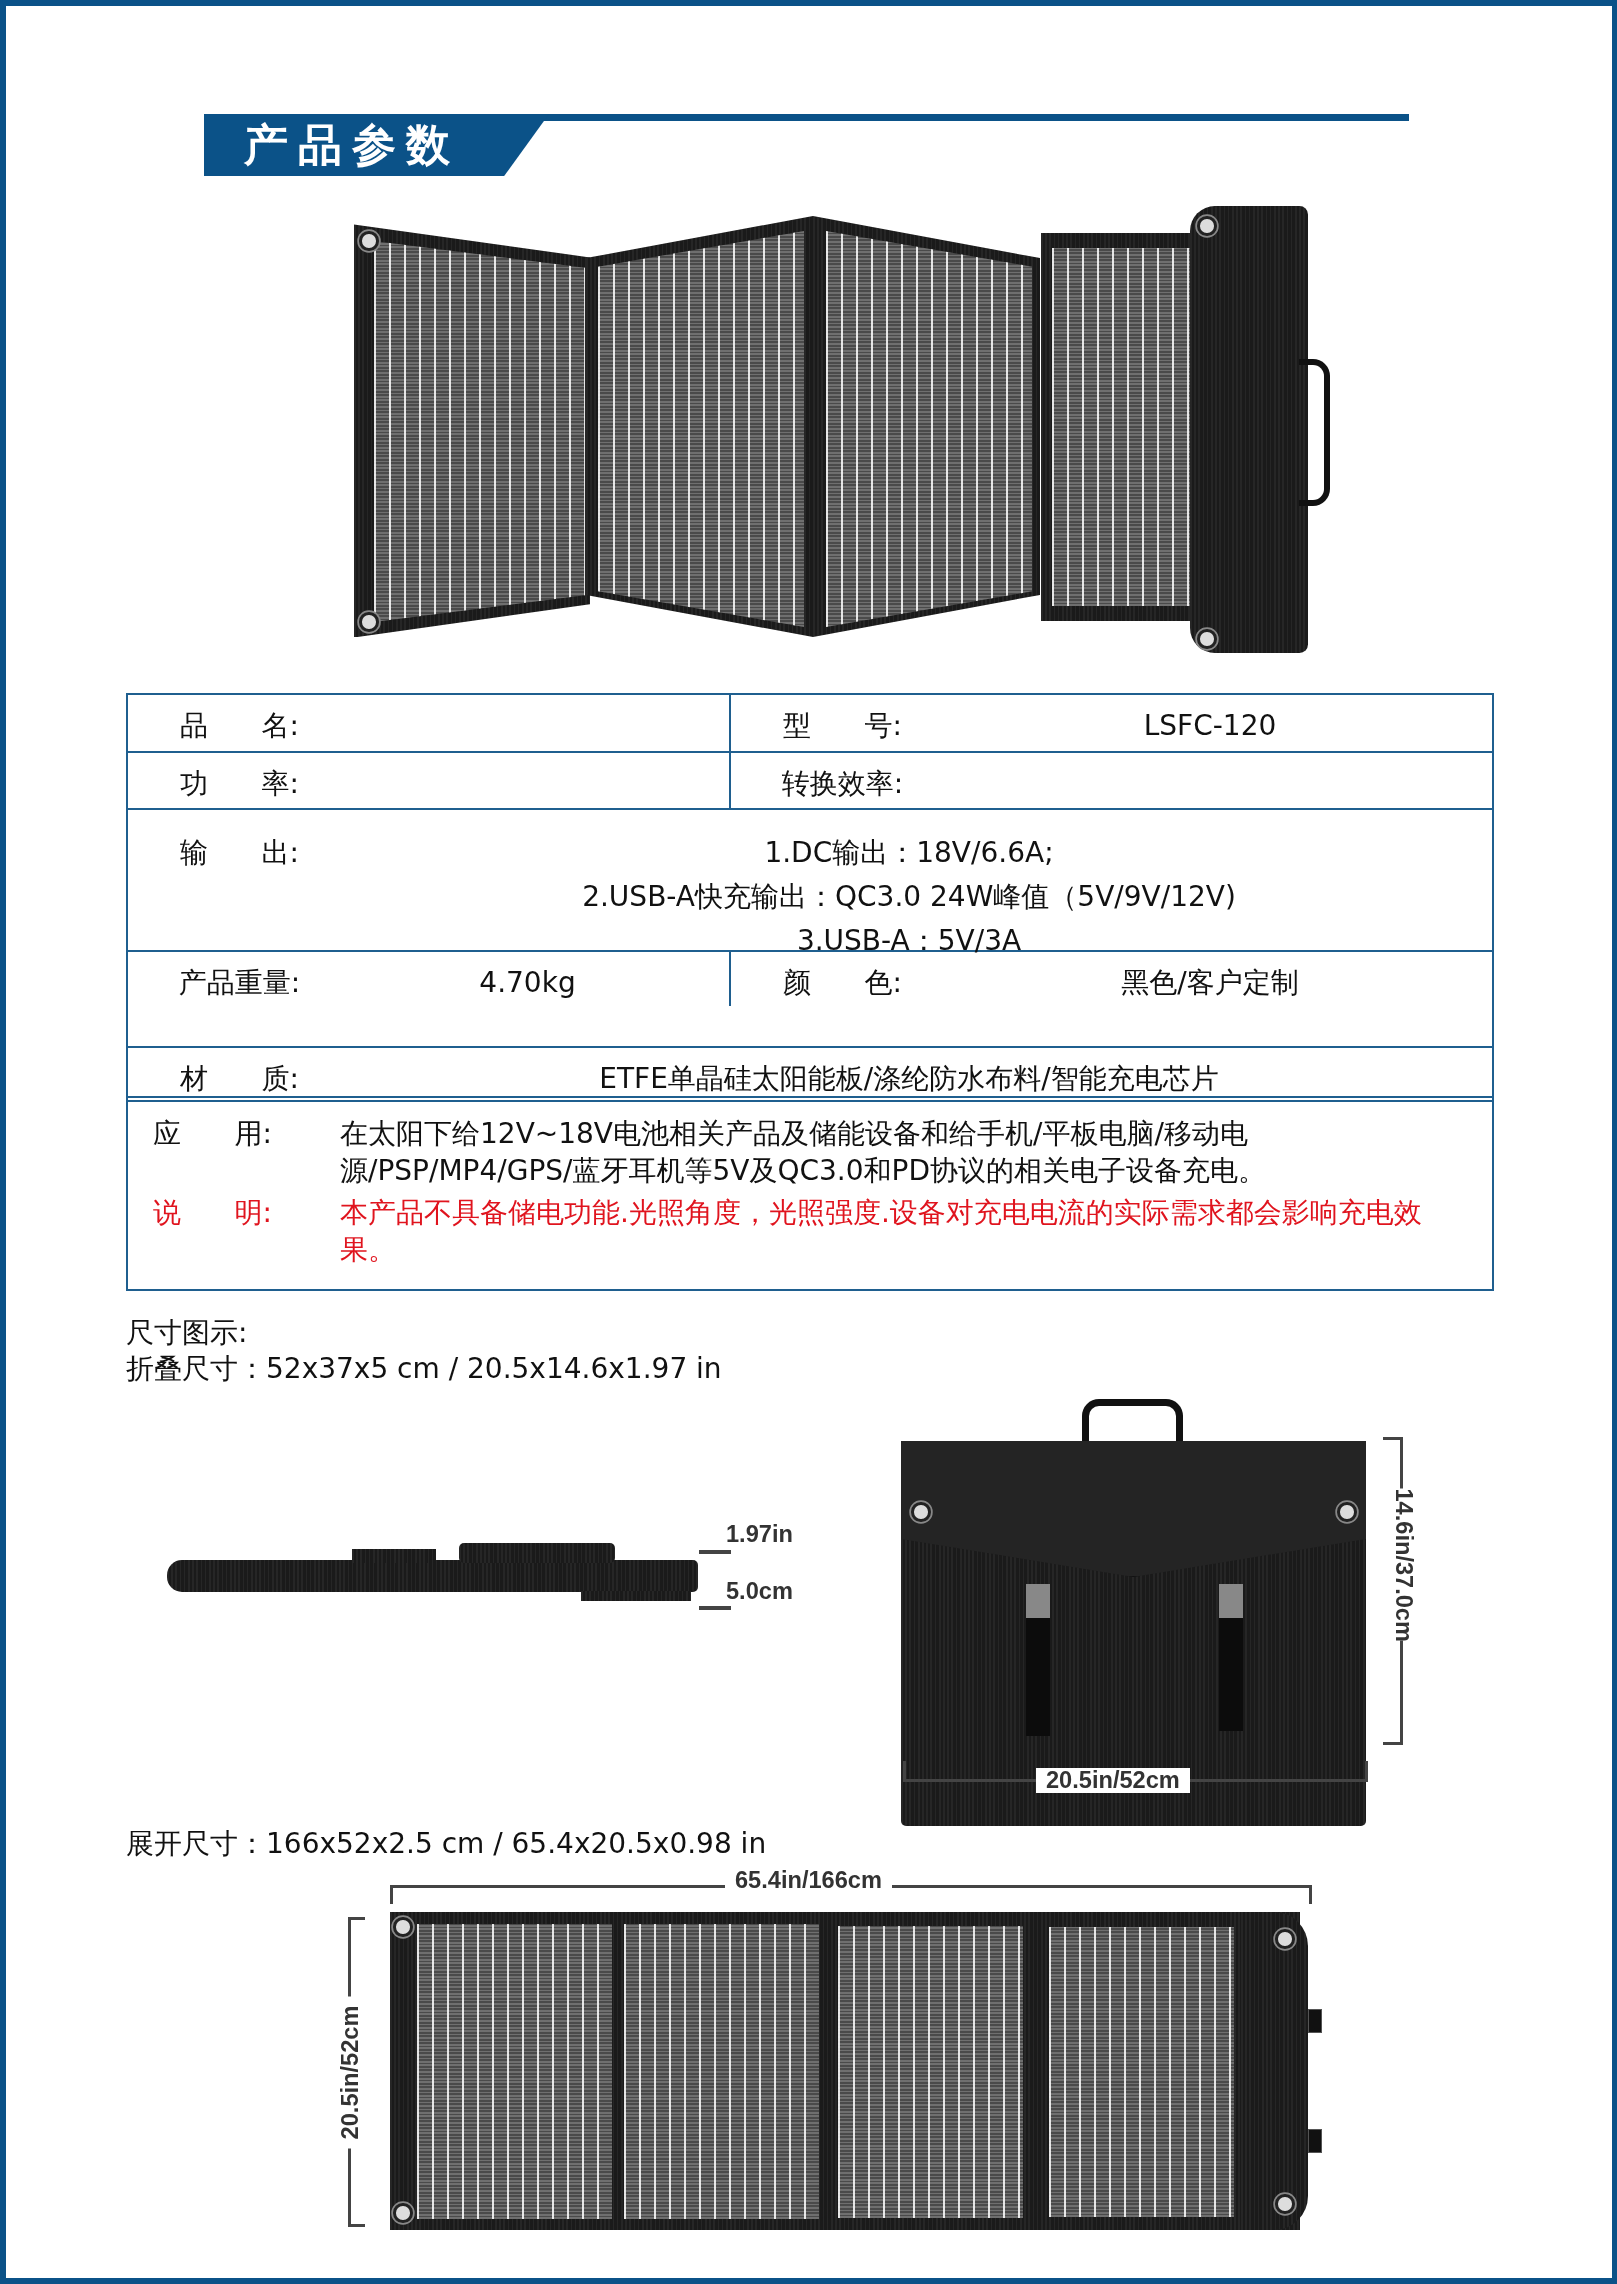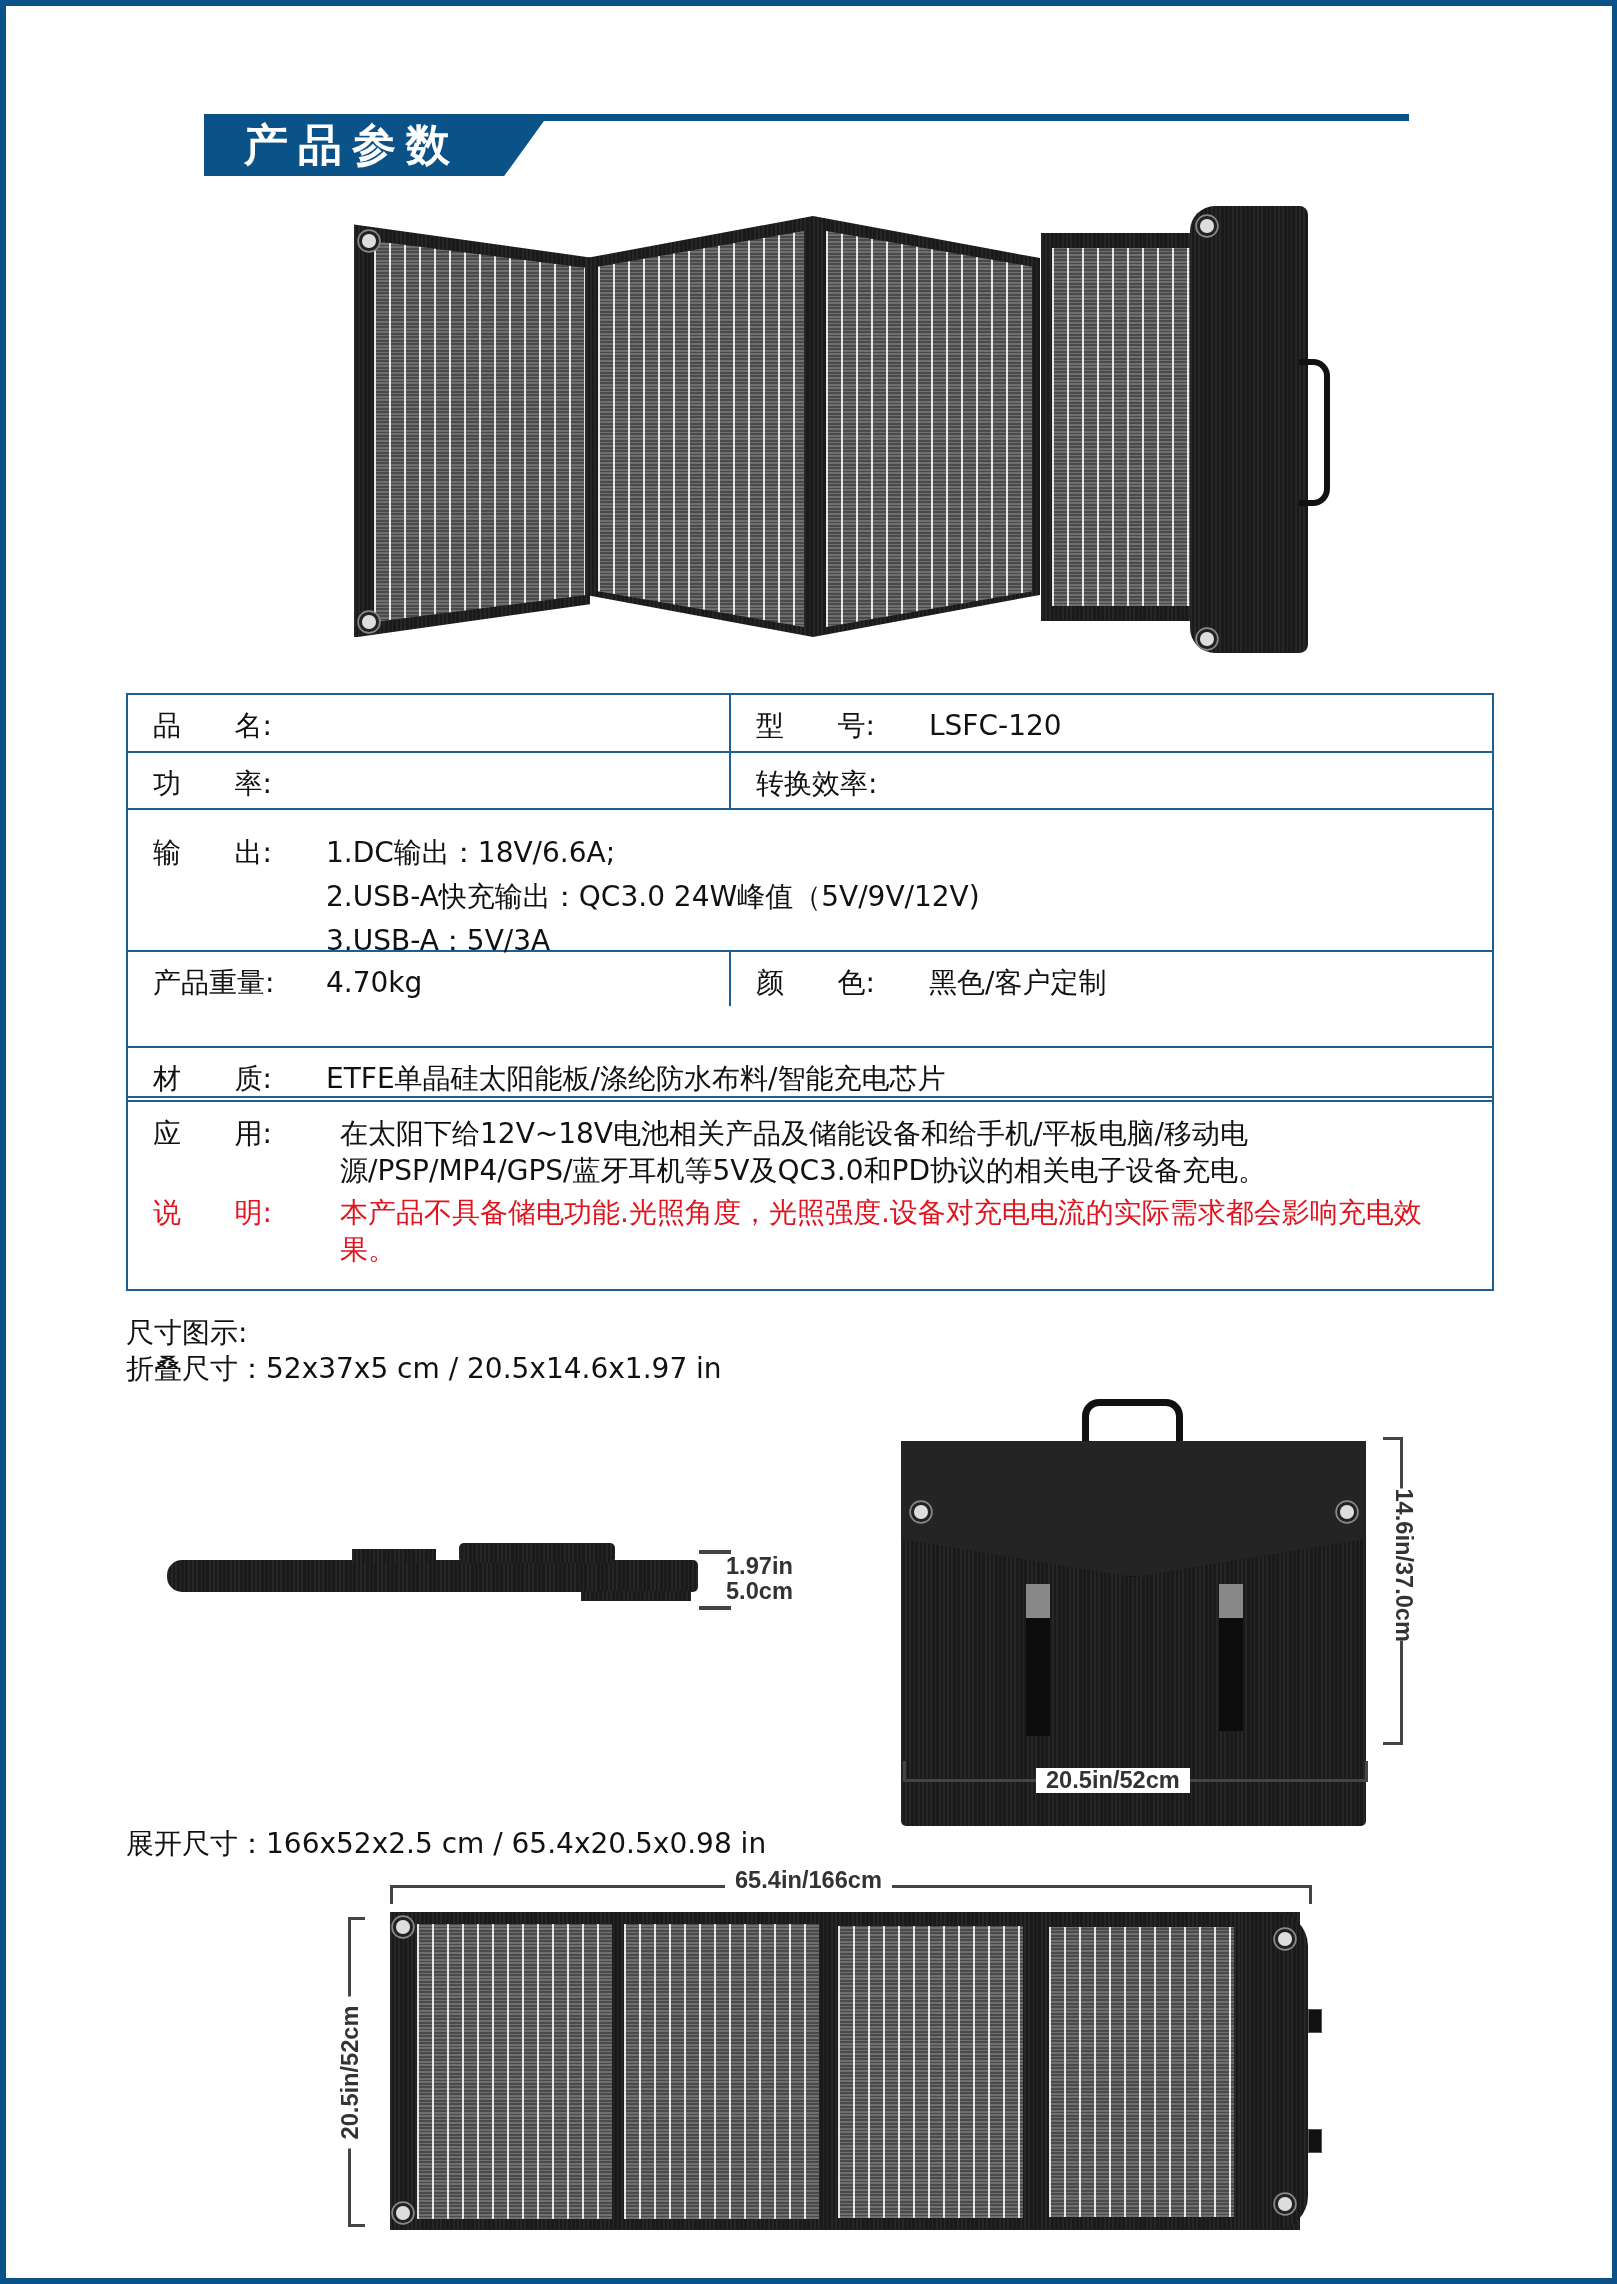--- a/index.html
+++ b/index.html
@@ -11,21 +11,21 @@
   .hdr-tab{position:absolute;left:204px;top:114px;width:345px;height:62px;background:#0b5288;clip-path:polygon(0 0,100% 0,87% 100%,0 100%);}
   .hdr-title{position:absolute;left:244px;top:118px;font-size:44px;font-weight:bold;color:#fff;letter-spacing:10px;line-height:54px;}
   
   .cell-panel{background:
      repeating-linear-gradient(90deg,rgba(255,255,255,0.85) 0 1.7px,transparent 1.7px 15px),
      repeating-linear-gradient(0deg,#6f6f6f 0 1.7px,#4a4a4a 1.7px 3.4px);}
   .fabric{background:repeating-linear-gradient(90deg,#262626 0 1.7px,#1a1a1a 1.7px 4.2px);}
   .grommet{position:absolute;width:13.5px;height:13.5px;border-radius:50%;background:#ddd;border:3.4px solid #222;box-shadow:0 0 0 1.7px #888;}
   
   .spec-table{position:absolute;left:126px;top:693px;width:1368px;border:2.5px solid #1f5f8f;box-sizing:border-box;}
-  .row{display:flex;border-top:2.5px solid #1f5f8f;box-sizing:border-box;}
+  .row{display:flex;border-top:2.5px solid #1f5f8f;box-sizing:border-box;text-align:center;}
   .row:first-child{border-top:none;}
   .cell{display:flex;align-items:flex-start;padding:11.8px 0 0 25px;box-sizing:border-box;font-size:28px;line-height:37px;}
   .cell.half{width:601px;}
   .cell.half + .cell.half{border-left:2.5px solid #1f5f8f;width:762px;}
   .lbl{width:173px;flex:none;white-space:pre;}
   .val{flex:1;}
   .val div{line-height:44px;}
   .app-box{position:absolute;left:126px;top:1096px;width:1368px;height:195px;border:2.5px solid #1f5f8f;box-sizing:border-box;padding:17px 17px 0 25px;font-size:28px;line-height:37px;}
   .app-row{display:flex;margin-bottom:5px;}
   .app-row .lbl{width:187px;}
@@ -119,21 +119,21 @@
 
 <div class="dim-text" style="left:126px;top:1314px;">尺寸图示:</div>
 <div class="dim-text" style="left:126px;top:1350px;">折叠尺寸：52x37x5 cm / 20.5x14.6x1.97 in</div>
 
 <div class="abs fabric" style="left:167px;top:1560px;width:531px;height:32px;border-radius:15px 5px 5px 15px;"></div>
 <div class="abs fabric" style="left:352px;top:1549px;width:84px;height:13.5px;"></div>
 <div class="abs fabric" style="left:459px;top:1543px;width:156px;height:20px;border-radius:5px;"></div>
 <div class="abs fabric" style="left:581px;top:1591px;width:110px;height:10px;"></div>
 <div class="dline" style="left:699px;top:1550px;width:32px;height:4.2px;"></div>
 <div class="dline" style="left:699px;top:1606px;width:32px;height:4.2px;"></div>
-<div class="dim-lbl" style="left:726px;top:1554px;">1.97in</div>
+<div class="dim-lbl" style="left:726px;top:1522px;">1.97in</div>
 <div class="dim-lbl" style="left:726px;top:1579px;">5.0cm</div>
 
 <div class="abs" style="left:901px;top:1399px;width:465px;height:430px;">
   <div class="abs" style="left:181px;top:0;width:101px;height:42px;border:7.6px solid #111;border-bottom:none;border-radius:17px 17px 0 0;box-sizing:border-box;"></div>
   <div class="abs fabric" style="left:0;top:42px;width:465px;height:385px;border-radius:5px;"></div>
   <div class="abs" style="left:0;top:42px;width:465px;height:135px;background:#242424;clip-path:polygon(0 0,100% 0,100% 72%,50% 100%,0 72%);border-bottom:1.7px solid #111;"></div>
   <div class="grommet" style="left:10px;top:103px;"></div>
   <div class="grommet" style="left:436px;top:103px;"></div>
   <div class="abs" style="left:125px;top:185px;width:23.6px;height:152px;background:#0c0c0c;border-top:34px solid #888;box-sizing:border-box;"></div>
   <div class="abs" style="left:318px;top:185px;width:23.6px;height:147px;background:#0c0c0c;border-top:34px solid #888;box-sizing:border-box;"></div>

